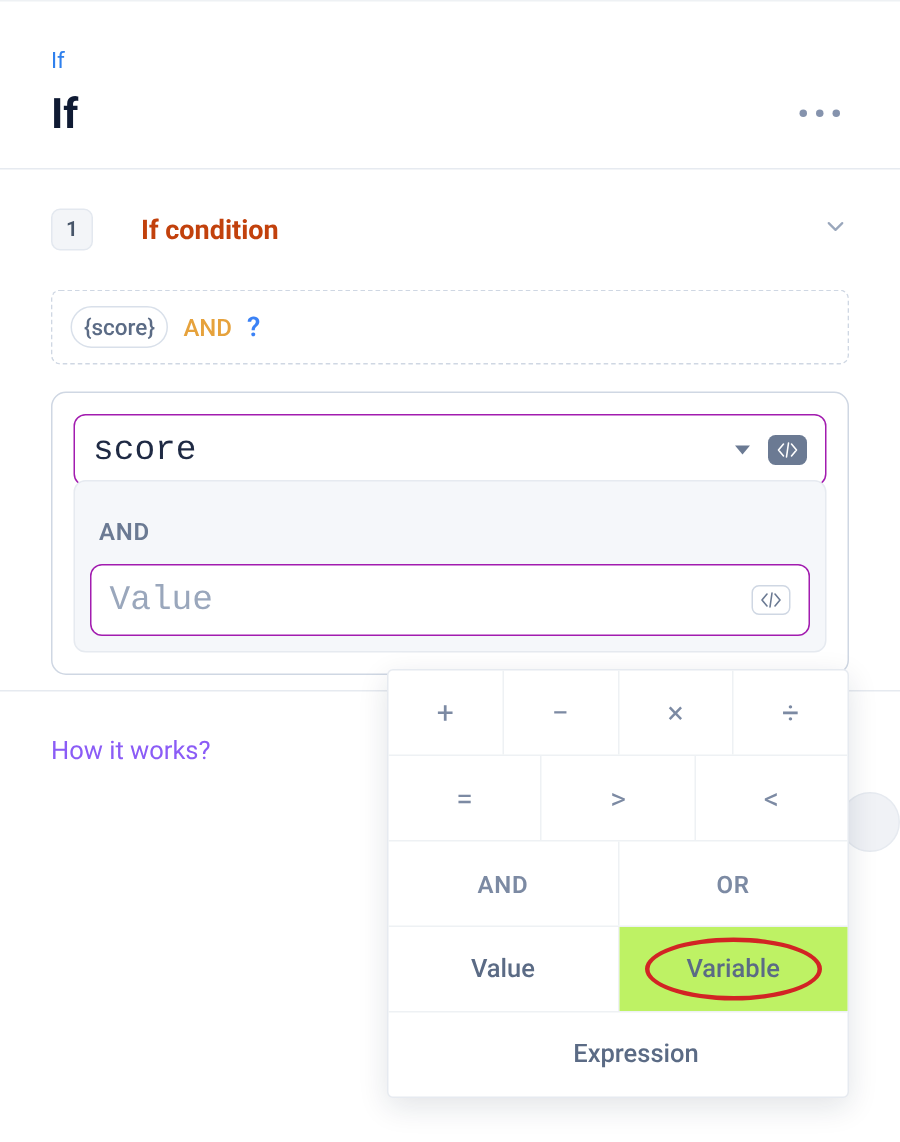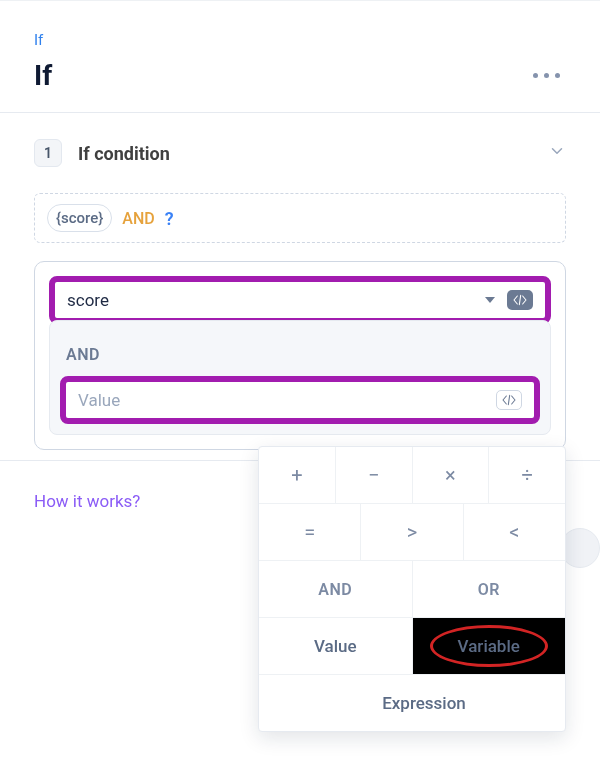--- a/index.html
+++ b/index.html
@@ -53,21 +53,21 @@
     margin-bottom: 26px;
   }
   .step-left { display: flex; align-items: center; gap: 16px; }
   .step-badge {
     width: 28px; height: 28px; border-radius: 6px;
     background: #f3f5f8;
     border: 1px solid #e3e8ef;
     display: flex; align-items: center; justify-content: center;
     font-size: 14px; font-weight: 600; color: #475569;
   }
-  .step-title { font-size: 18px; font-weight: 700; color: #404040; }
+  .step-title { font-size: 18px; font-weight: 700; color: #c2410c; margin-left: 16px; }
   .chevron svg { width: 18px; height: 18px; }
   .chevron path { stroke: #9aa7bc; stroke-width: 2; fill: none; stroke-linecap: round; stroke-linejoin: round; }
 
   .dashed-box {
     border: 1.5px dashed #cfd7e3;
     border-radius: 6px;
     padding: 10px 12px;
     display: flex;
     align-items: center;
     gap: 10px;
@@ -86,27 +86,28 @@
   .qmark { color: #3b82f6; font-size: 18px; font-weight: 600; }
 
   .editor {
     border: 1.5px solid #cfd7e3;
     border-radius: 10px;
     padding: 14px;
     background: #fff;
   }
   .inputish {
     background: #fff;
-    border: 6px solid #a21caf;
+    border: 1px solid #a21caf;
     border-radius: 8px;
     height: 48px;
     display: flex; align-items: center; justify-content: space-between;
     padding: 0 12px;
-    font-size: 17px;
+    font-size: 23px;
     color: #1f2a44;
+    font-family: Liberation Mono, monospace;
   }
   .inputish .ph { color: #9aa7bc; }
   .right-icons { display: flex; align-items: center; gap: 12px; }
   .tri {
     width: 0; height: 0;
     border-left: 5px solid transparent;
     border-right: 5px solid transparent;
     border-top: 6px solid #6b7a93;
   }
   .code-chip {
@@ -162,21 +163,21 @@
     display: flex; align-items: center; justify-content: center;
     color: #7c8aa3;
     font-size: 20px;
     border-right: 1px solid #eef1f4;
     cursor: pointer;
   }
   .pcell:last-child { border-right: none; }
   .pcell.wordy { font-size: 16px; font-weight: 600; letter-spacing: .5px; }
   .pcell.valvar { font-size: 17px; color: #5b6b85; font-weight: 500; position: relative; }
   .pcell.expr { font-size: 17px; color: #5b6b85; font-weight: 500; margin-left: 24px; }
-  .pcell.selected { background: #000000; }
+  .pcell.selected { background: #bef264; }
 
   .highlight-ellipse {
     position: absolute;
     border: 3px solid #d22424;
     border-radius: 50%;
     width: 118px;
     height: 42px;
     left: 50%; top: 50%;
     transform: translate(-50%, -50%);
     pointer-events: none;

